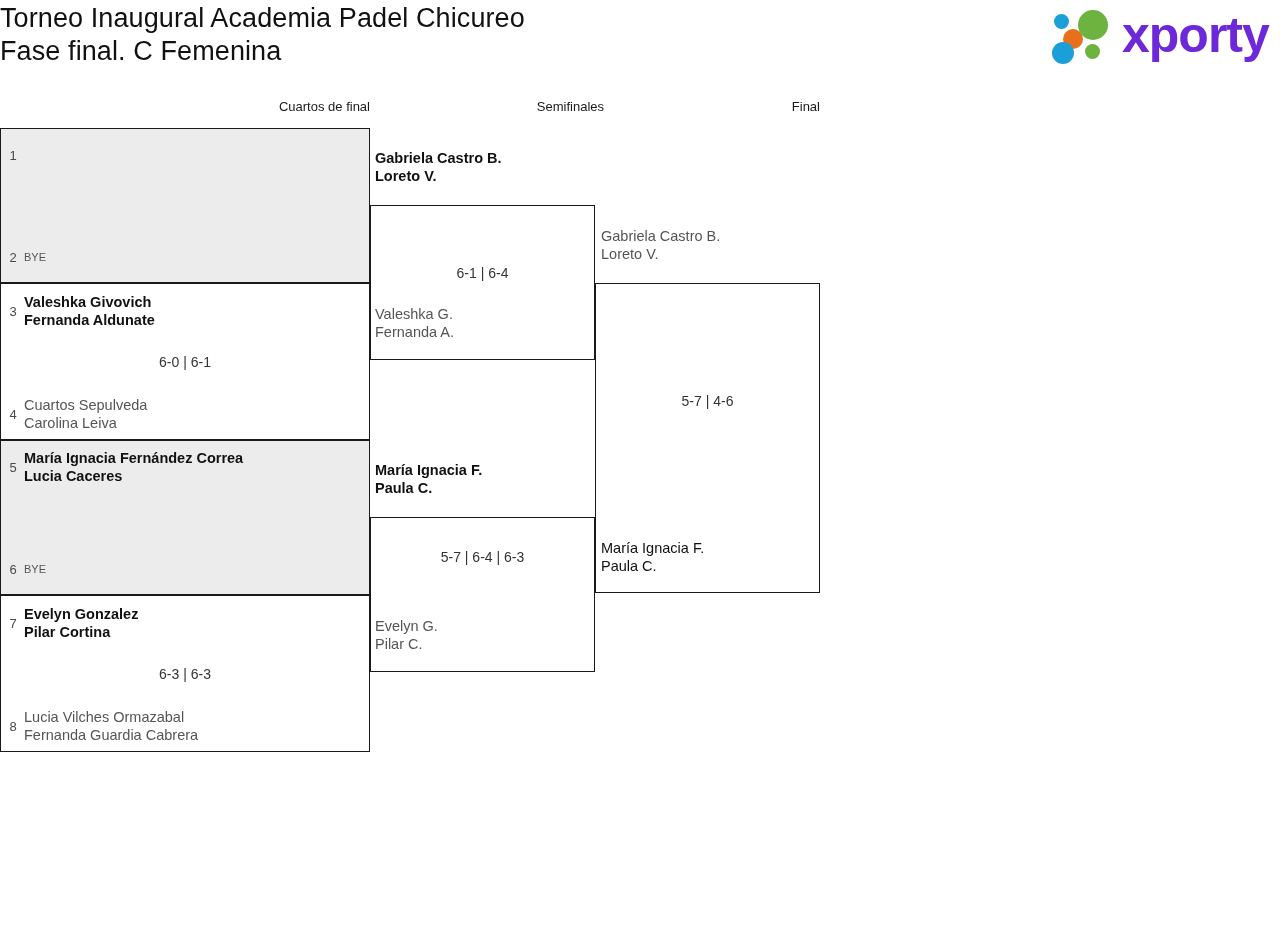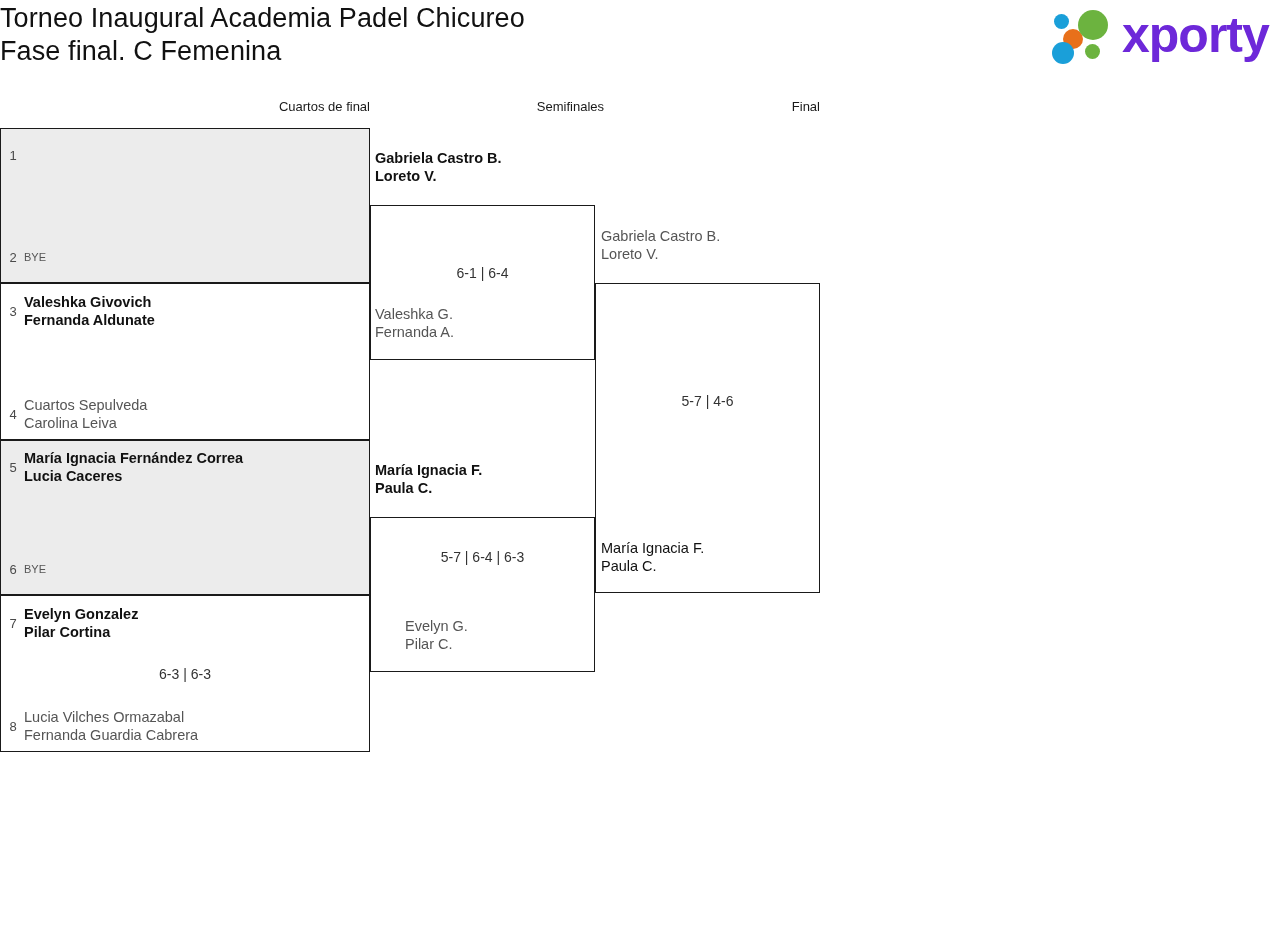--- a/index.html
+++ b/index.html
@@ -159,20 +159,21 @@
   </div>
 
   <div class="match-box" style="left:0px; top:283px; width:370px; height:157px;"></div>
   <div class="team winner" style="left:2px; top:292px; width:366px; height:38px;">
     <span class="seed">3</span>
     <span class="names">
       <span class="n1">Valeshka Givovich</span>
       <span class="n2">Fernanda Aldunate</span>
     </span>
   </div>
+  <div class="score" style="left:2px; top:353px; width:366px;">6-0 | 6-1</div>
   <div class="team loser" style="left:2px; top:395px; width:366px; height:38px;">
     <span class="seed">4</span>
     <span class="names">
       <span class="n1">Cuartos Sepulveda</span>
       <span class="n2">Carolina Leiva</span>
     </span>
   </div>
 
   <div class="match-box shaded" style="left:0px; top:440px; width:370px; height:155px;"></div>
   <div class="team winner" style="left:2px; top:448px; width:366px; height:38px;">
@@ -222,21 +223,21 @@
   </div>
 
   <div class="match-box" style="left:370px; top:517px; width:225px; height:155px;"></div>
   <div class="team winner" style="left:375px; top:460px; width:218px; height:38px;">
     <span class="names">
       <span class="n1">María Ignacia F.</span>
       <span class="n2">Paula C.</span>
     </span>
   </div>
   <div class="score" style="left:372px; top:548px; width:221px;">5-7 | 6-4 | 6-3</div>
-  <div class="team loser" style="left:375px; top:616px; width:218px; height:38px;margin-left:30px;">
+  <div class="team loser" style="left:375px; top:616px; width:218px; height:38px;">
     <span class="names">
       <span class="n1">Evelyn G.</span>
       <span class="n2">Pilar C.</span>
     </span>
   </div>
 
   <div class="match-box" style="left:595px; top:283px; width:225px; height:310px;"></div>
   <div class="team loser" style="left:601px; top:226px; width:218px; height:38px;">
     <span class="names">
       <span class="n1">Gabriela Castro B.</span>

